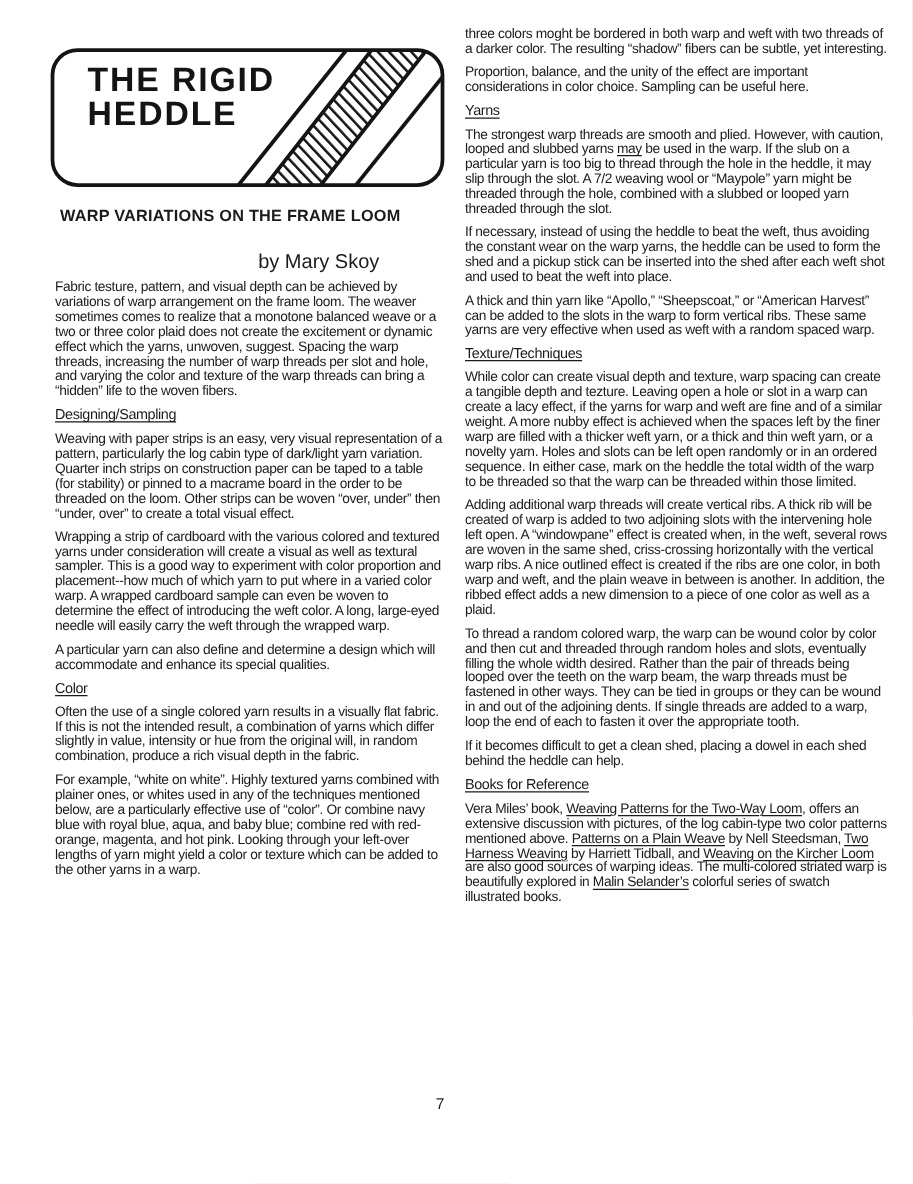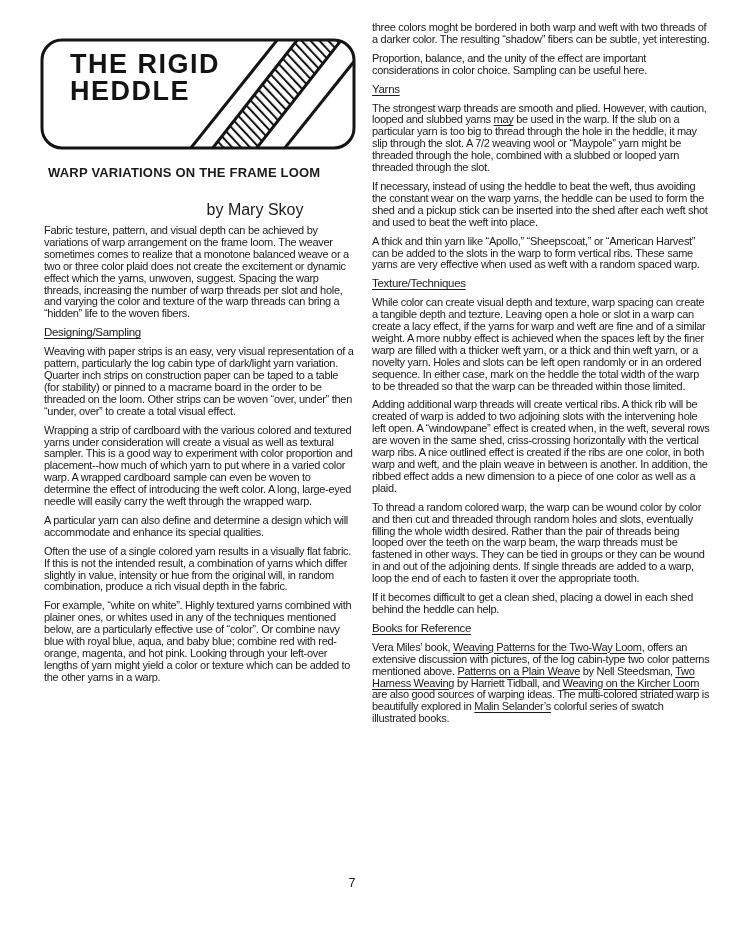--- a/index.html
+++ b/index.html
@@ -68,20 +68,21 @@
 
   <div class="article-title">WARP VARIATIONS ON THE FRAME LOOM</div>
   <div class="byline">by Mary Skoy</div>
 
   <div class="col col-left">
       <p class="para"><span>Fabric testure, pattern, and visual depth can be achieved by variations of warp arrangement on the frame loom.  The weaver sometimes comes to realize that a monotone balanced weave or a two or three color plaid does not create the excitement or dynamic effect which the yarns, unwoven, suggest.  Spacing the warp threads, increasing the number of warp threads per slot and hole, and varying the color and texture of the warp threads can bring a “hidden” life to the woven fibers.</span></p>
       <div class="sec-heading"><u>Designing/Sampling</u></div>
       <p class="para"><span>Weaving with paper strips is an easy, very visual representation of a pattern, particularly the log cabin type of dark/light yarn variation.  Quarter inch strips on construction paper can be taped to a table (for stability) or pinned to a macrame board in the order to be threaded on the loom.  Other strips can be woven “over, under” then “under, over” to create a total visual effect.</span></p>
       <p class="para"><span>Wrapping a strip of cardboard with the various colored and textured yarns under consideration will create a visual as well as textural sampler.  This is a good way to experiment with color proportion and placement--how much of which yarn to put where in a varied color warp.  A wrapped cardboard sample can even be woven to  determine the effect of introducing the weft color.  A long, large-eyed needle will easily carry the weft through the wrapped warp.</span></p>
       <p class="para"><span>A particular yarn can also define and determine a design which will accommodate and enhance its special qualities.</span></p>
+      <div class="sec-heading"><u>Color</u></div>
       <p class="para"><span>Often the use of a single colored  yarn results in a visually flat fabric.  If this is not the intended result, a combination of yarns which differ slightly in value, intensity or hue from the original will, in random combination, produce a rich visual depth in the fabric.</span></p>
       <p class="para"><span>For example, “white on white”.  Highly textured yarns combined with plainer ones, or whites used in any of the techniques mentioned below, are a particularly effective use of “color”. Or combine navy blue with royal blue, aqua, and baby blue; combine red with red-orange, magenta, and hot pink.  Looking through your left-over lengths of yarn might yield a color or texture which can be added to the other yarns in a warp.</span></p>
     </div>
   <div class="col col-right">
       <p class="para"><span>three colors moght be bordered in both warp and weft with two threads of a darker color.  The resulting “shadow” fibers can be subtle, yet interesting.</span></p>
       <p class="para"><span>Proportion, balance, and the unity of the effect are important considerations in color choice.  Sampling can be useful here.</span></p>
       <div class="sec-heading"><u>Yarns</u></div>
       <p class="para"><span>The strongest warp threads are smooth and plied.  However, with caution, looped and slubbed yarns </span><u>may</u><span> be used in the warp. If the slub on a particular yarn is too big to thread through the hole in the heddle, it may slip through the slot.  A 7/2 weaving wool or “Maypole” yarn might be threaded through the hole, combined with a slubbed or looped yarn threaded through the slot.</span></p>
       <p class="para"><span>If necessary, instead of using the heddle to beat the weft, thus avoiding the constant wear on the warp yarns, the heddle can be used to form the shed and a pickup stick can be inserted into the shed after each weft shot and used to beat the weft into place.</span></p>
       <p class="para"><span>A thick and thin yarn like “Apollo,” “Sheepscoat,” or “American Harvest” can be added to the slots in the warp to form vertical ribs.  These same yarns are very effective when used as weft with a random spaced warp.</span></p>

